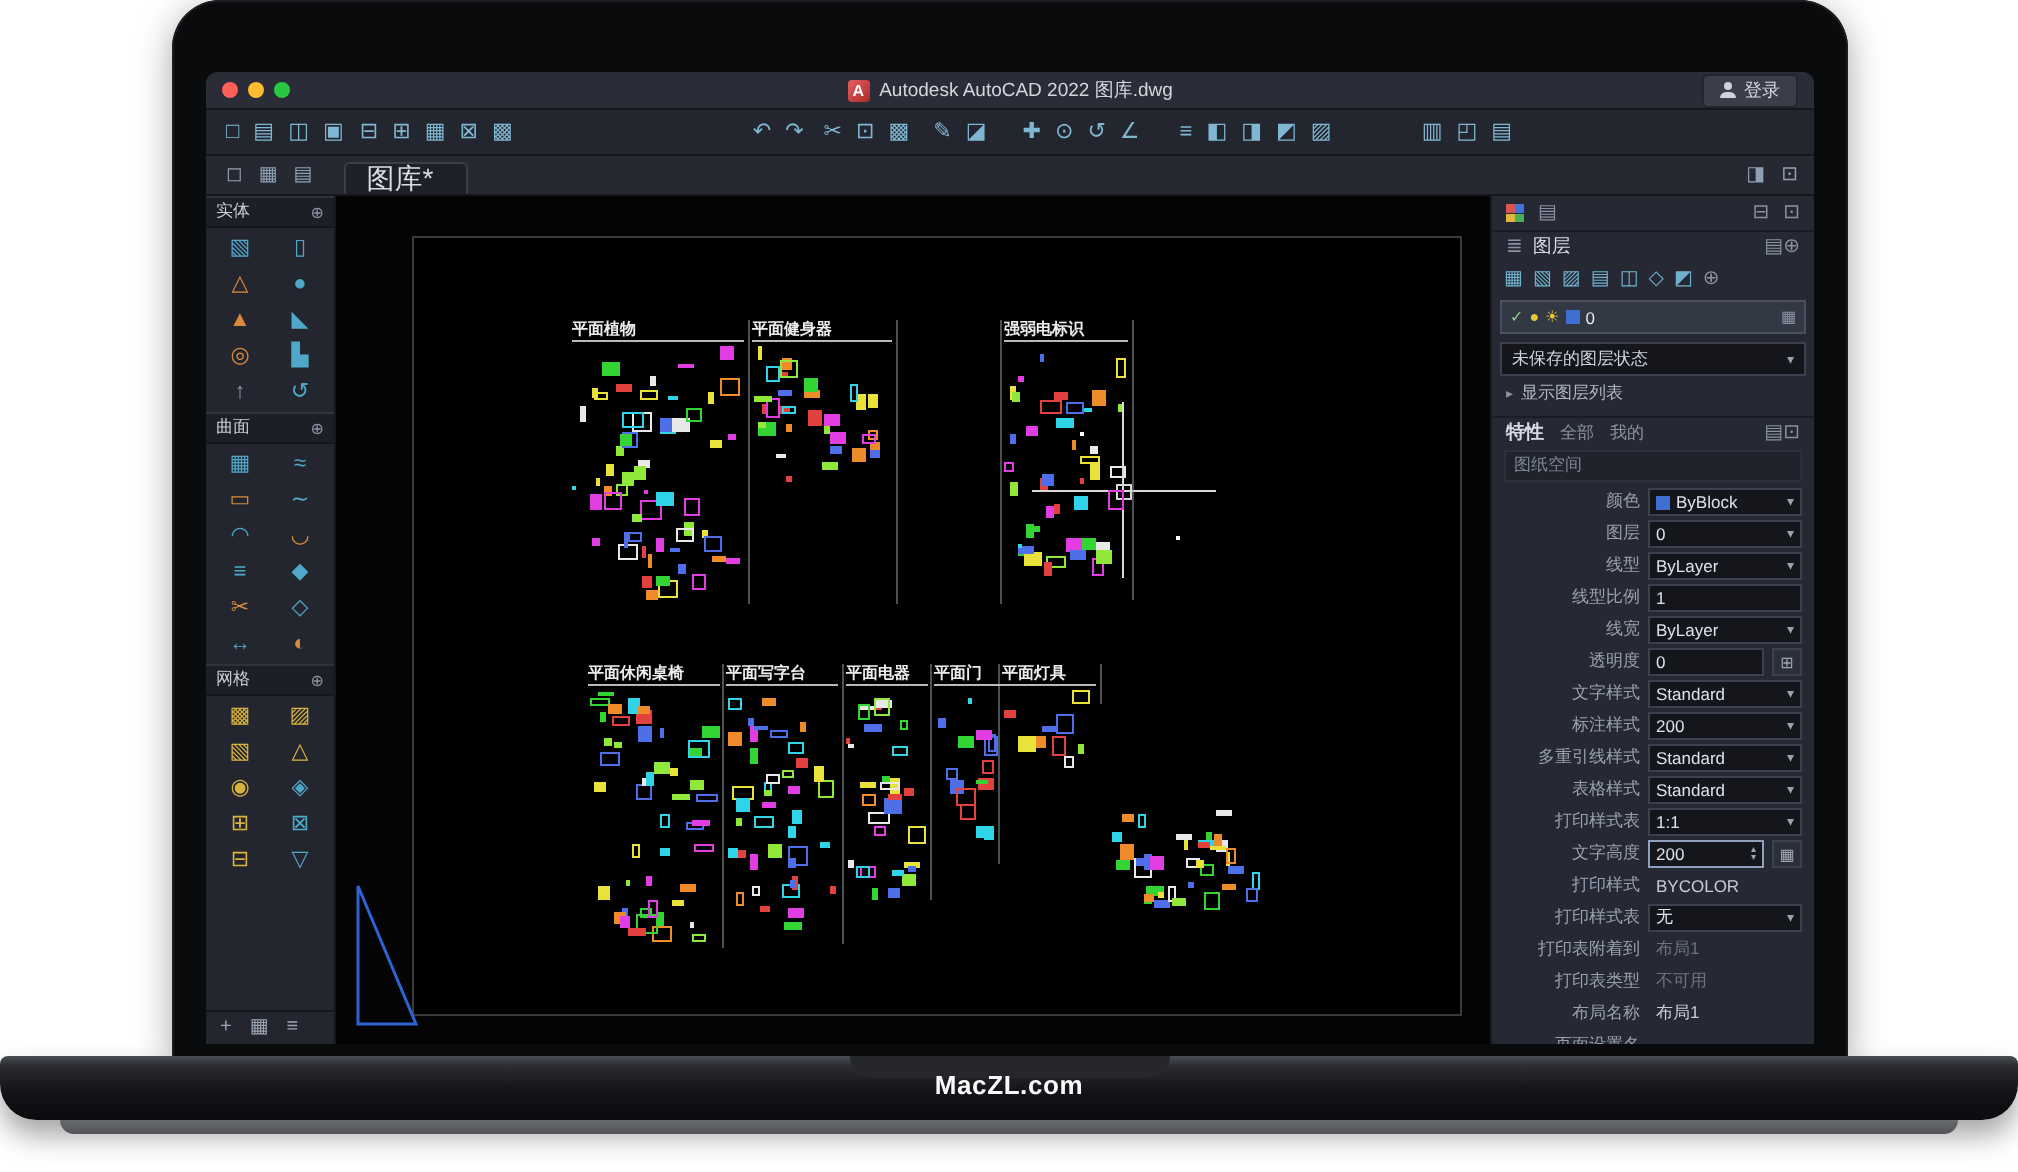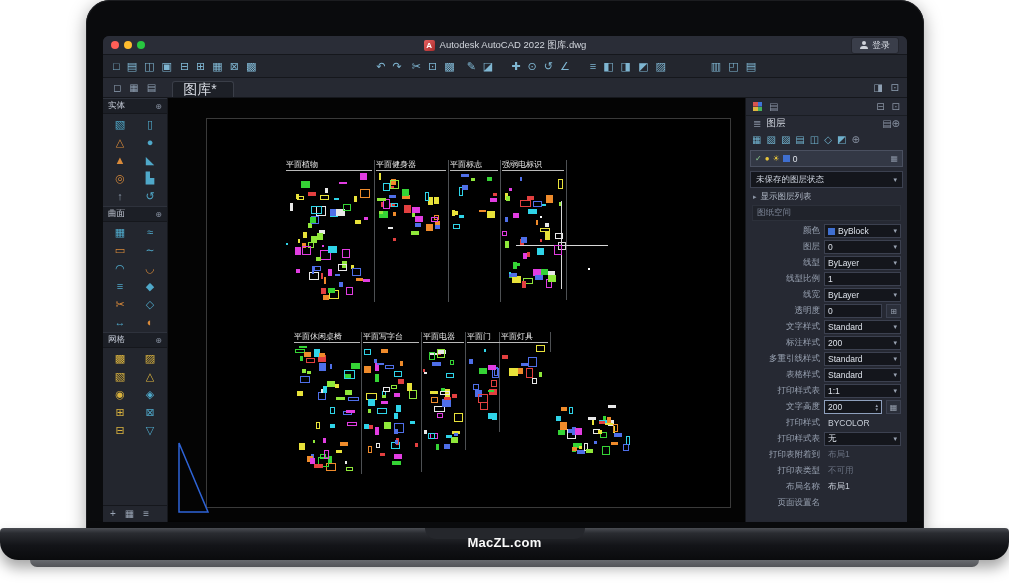--- a/index.html
+++ b/index.html
@@ -98,21 +98,21 @@
   .pal-icon{font-size:11px;line-height:12px;cursor:default;}
   .pal-footer{margin-top:auto;height:16px;flex:0 0 16px;display:flex;align-items:center;gap:9px;padding:0 7px;border-top:1px solid #15171c;}
   .pal-footer-icon{color:#9aa5b5;font-size:10px;line-height:10px;cursor:default;}
   
   .canvas{flex:1;position:relative;background:#040404;overflow:hidden;cursor:crosshair;}
   .paper{position:absolute;left:38px;top:20px;width:523px;height:388px;border:1px solid #3a3a3a;background:#000;}
   .divider{position:absolute;width:1px;background:#9aa0a6;opacity:.5;}
   .blk-group{position:absolute;}
   .blk-label{
     font-size:8px;line-height:9px;color:#ececec;white-space:nowrap;
-    border-bottom:1px solid #b9b9b9;padding-bottom:1px;
+    border-bottom:1px solid #b9b9b9;padding-bottom:1px;font-weight:bold;
   }
   .blk{position:absolute;display:block;}
   .ch-v{position:absolute;left:393px;top:103px;width:1px;height:88px;background:#d8d8d8;}
   .ch-h{position:absolute;left:348px;top:147px;width:92px;height:1px;background:#d8d8d8;}
   .ch-box{position:absolute;left:390px;top:144px;width:6px;height:6px;border:1px solid #d8d8d8;}
   .ch-dot{position:absolute;left:372px;top:118px;width:2px;height:2px;background:#fff;}
   .ch-dot2{position:absolute;left:420px;top:170px;width:2px;height:2px;background:#fff;}
   .ucs{position:absolute;left:8px;bottom:6px;}
   
   .rightpanel{
@@ -425,36 +425,20 @@
               <i class="blk" style="left: 4.64741px; top: 42.0456px; width: 2.6421px; height: 4.83299px; background: rgb(227, 64, 64);"></i>
               <i class="blk" style="left: 2.85661px; top: 13.1288px; width: 2.00583px; height: 7.01965px; background: rgb(232, 226, 58);"></i>
               <i class="blk" style="left: 58.6304px; top: 64.9556px; width: 5.39375px; height: 4.13705px; background: rgb(79, 111, 232);"></i>
               <i class="blk" style="left: 14.8308px; top: 42.6326px; width: 5.59281px; height: 2.17408px; border: 1px solid rgb(47, 212, 232);"></i>
               <i class="blk" style="left: 27.6543px; top: 45.3136px; width: 7.0742px; height: 7.26045px; background: rgb(227, 64, 64);"></i>
               <i class="blk" style="left: 49.5456px; top: 63.7441px; width: 7.96725px; height: 7.03055px; background: rgb(239, 139, 43);"></i>
               <i class="blk" style="left: 3.21748px; top: 50.6786px; width: 3.51461px; height: 3.07341px; background: rgb(143, 232, 58);"></i>
               <i class="blk" style="left: 54.8837px; top: 56.7246px; width: 5.27646px; height: 3.76005px; border: 1px solid rgb(226, 61, 226);"></i>
               <i class="blk" style="left: 0.914573px; top: 38.1745px; width: 8.86188px; height: 3.28819px; background: rgb(143, 232, 58);"></i>
             </div>
-            <div class="blk-group" style="left: 282px; top: 62px; width: 48px; height: 75px;">
-              <div class="blk-label">平面标志</div>
-              <i class="blk" style="left: 36.7963px; top: 17.0664px; width: 5.11709px; height: 3.57014px; background: rgb(53, 212, 53);"></i>
-              <i class="blk" style="left: 37.1418px; top: 50.7415px; width: 8.11919px; height: 7.67726px; background: rgb(232, 226, 58);"></i>
-              <i class="blk" style="left: 8.75015px; top: 27.4614px; width: 2.00667px; height: 6.51667px; border: 1px solid rgb(47, 212, 232);"></i>
-              <i class="blk" style="left: 11.8054px; top: 25.417px; width: 6.63471px; height: 4.72003px; background: rgb(79, 111, 232);"></i>
-              <i class="blk" style="left: 11.1116px; top: 13.7421px; width: 8.08944px; height: 3.23059px; background: rgb(79, 111, 232);"></i>
-              <i class="blk" style="left: 8.95901px; top: 55.1928px; width: 4.63115px; height: 3.07957px; background: rgb(47, 212, 232);"></i>
-              <i class="blk" style="left: 2.7335px; top: 63.7367px; width: 5.7622px; height: 3.26888px; border: 1px solid rgb(47, 212, 232);"></i>
-              <i class="blk" style="left: 43.0716px; top: 32.8795px; width: 3.7272px; height: 3.34478px; background: rgb(227, 64, 64);"></i>
-              <i class="blk" style="left: 20.6525px; top: 17.9259px; width: 4.71907px; height: 3.16035px; background: rgb(143, 232, 58);"></i>
-              <i class="blk" style="left: 29.1074px; top: 50.3717px; width: 6.51895px; height: 2.09893px; background: rgb(239, 139, 43);"></i>
-              <i class="blk" style="left: 4.19605px; top: 50.881px; width: 3.7836px; height: 3.72236px; background: rgb(232, 226, 58);"></i>
-              <i class="blk" style="left: 39.5102px; top: 37.6561px; width: 7.34321px; height: 4.27136px; background: rgb(226, 61, 226);"></i>
-              <i class="blk" style="left: 1.62965px; top: 49.9871px; width: 2.97888px; height: 6.48886px; background: rgb(232, 226, 58);"></i>
-            </div>
             <div class="blk-group" style="left: 334px; top: 62px; width: 62px; height: 135px;">
               <div class="blk-label">强弱电标识</div>
               <i class="blk" style="left: 21.373px; top: 118.493px; width: 7.80898px; height: 3.72227px; border: 1px solid rgb(143, 232, 58);"></i>
               <i class="blk" style="left: 53.4398px; top: 72.7581px; width: 5.31102px; height: 4.30189px; border: 1px solid rgb(232, 232, 232);"></i>
               <i class="blk" style="left: 34.5737px; top: 87.8977px; width: 7.73823px; height: 7.54674px; background: rgb(47, 212, 232);"></i>
               <i class="blk" style="left: 0.328509px; top: 70.8437px; width: 2.92426px; height: 3.39318px; border: 1px solid rgb(226, 61, 226);"></i>
               <i class="blk" style="left: 2.55872px; top: 56.5092px; width: 3.90642px; height: 5.46029px; background: rgb(79, 111, 232);"></i>
               <i class="blk" style="left: 18.0887px; top: 79.318px; width: 3.71757px; height: 6.08807px; background: rgb(227, 64, 64);"></i>
               <i class="blk" style="left: 25.0325px; top: 36.2027px; width: 6.94568px; height: 4.19371px; background: rgb(227, 64, 64);"></i>
               <i class="blk" style="left: 30.6847px; top: 108.917px; width: 8.2514px; height: 6.80348px; background: rgb(226, 61, 226);"></i>
@@ -732,20 +716,27 @@
           <div class="layer-state">
             <span>未保存的图层状态</span>
             <span class="ls-arrow">▾</span>
           </div>
 
           <div class="layer-showlist">
             <span class="tri">▸</span>
             <span>显示图层列表</span>
           </div>
 
+          <div class="prop-header">
+            <span class="ph-title">特性</span>
+            <span class="ph-tab">全部</span>
+            <span class="ph-tab">我的</span>
+            <span class="spacer"></span>
+            <span class="rp-icon" id="phIcons"><span class="rp-icon">▤</span><span class="rp-icon">⊡</span></span>
+          </div>
 
           <div class="selection-row">
             <span>图纸空间</span>
           </div>
 
           <div class="prop-rows" id="propRows">
               <div class="prop-row">
                 <span class="prop-label">颜色</span>
                 <div class="prop-box">
                   <i class="pv-swatch" style="background: rgb(63, 111, 208);"></i>

